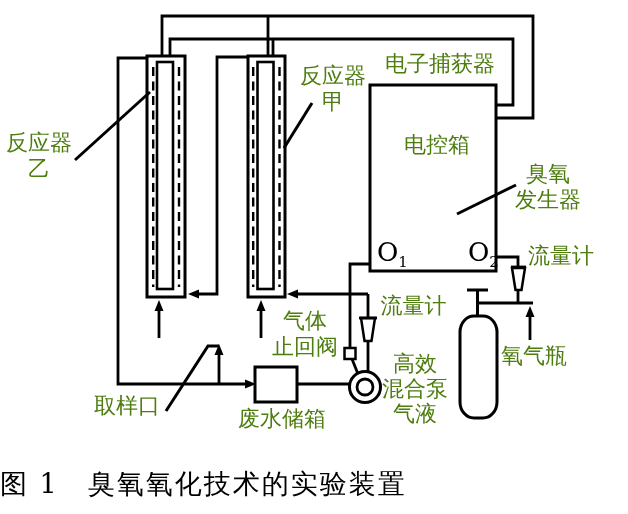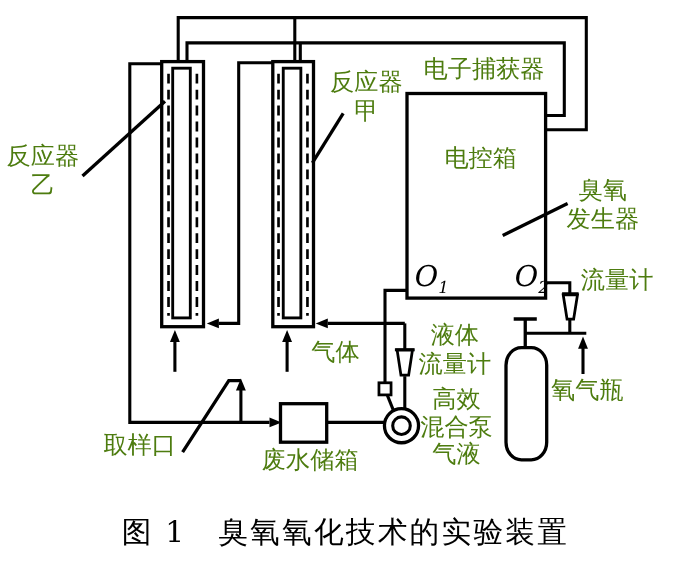--- a/index.html
+++ b/index.html
@@ -19,27 +19,26 @@
     text-align:center;
     white-space:nowrap;
   }
   .label .ln{display:block;}
   .pump-label{line-height:25px;}
   .port{
     position:absolute;
     font-size:26px;
     color:#000;
     white-space:nowrap;
-    font-style:italic;
   }
   .port .sub{font-size:15px;vertical-align:-6px;}
   .caption{
     position:absolute;
     left:0;right:0;top:466px;
-    text-align:center;
+    text-align:left;
     font-size:27px;
     letter-spacing:2px;
     color:#000;
     white-space:nowrap;
   }
 </style>
 </head>
 <body>
 
 <svg id="diagram-svg" width="628" height="514" viewBox="0 0 628 514" fill="none" stroke="#000" stroke-width="2.8">
@@ -144,32 +143,32 @@
 
 <div class="label" style="left:527px;top:243px;width:68px;">
   <span class="ln">流量计</span>
 </div>
 
 <div class="label" style="left:501px;top:343px;">
   <span>氧气瓶</span>
 </div>
 
 <div class="label" style="left:379px;top:293px;width:69px;">
-  <span class="ln">液体</span>
   <span class="ln">流量计</span>
 </div>
 
 <div class="label pump-label" style="left:381px;top:351px;width:68px;">
   <span class="ln">高效</span>
   <span class="ln">混合泵</span>
   <span class="ln">气液</span>
 </div>
 
 <div class="label" style="left:271px;top:308px;width:68px;">
   <span class="ln">气体</span>
+  <span class="ln">止回阀</span>
 </div>
 
 <div class="label" style="left:94px;top:393px;">
   <span>取样口</span>
 </div>
 
 <div class="label" style="left:238px;top:406px;">
   <span>废水储箱</span>
 </div>
 

